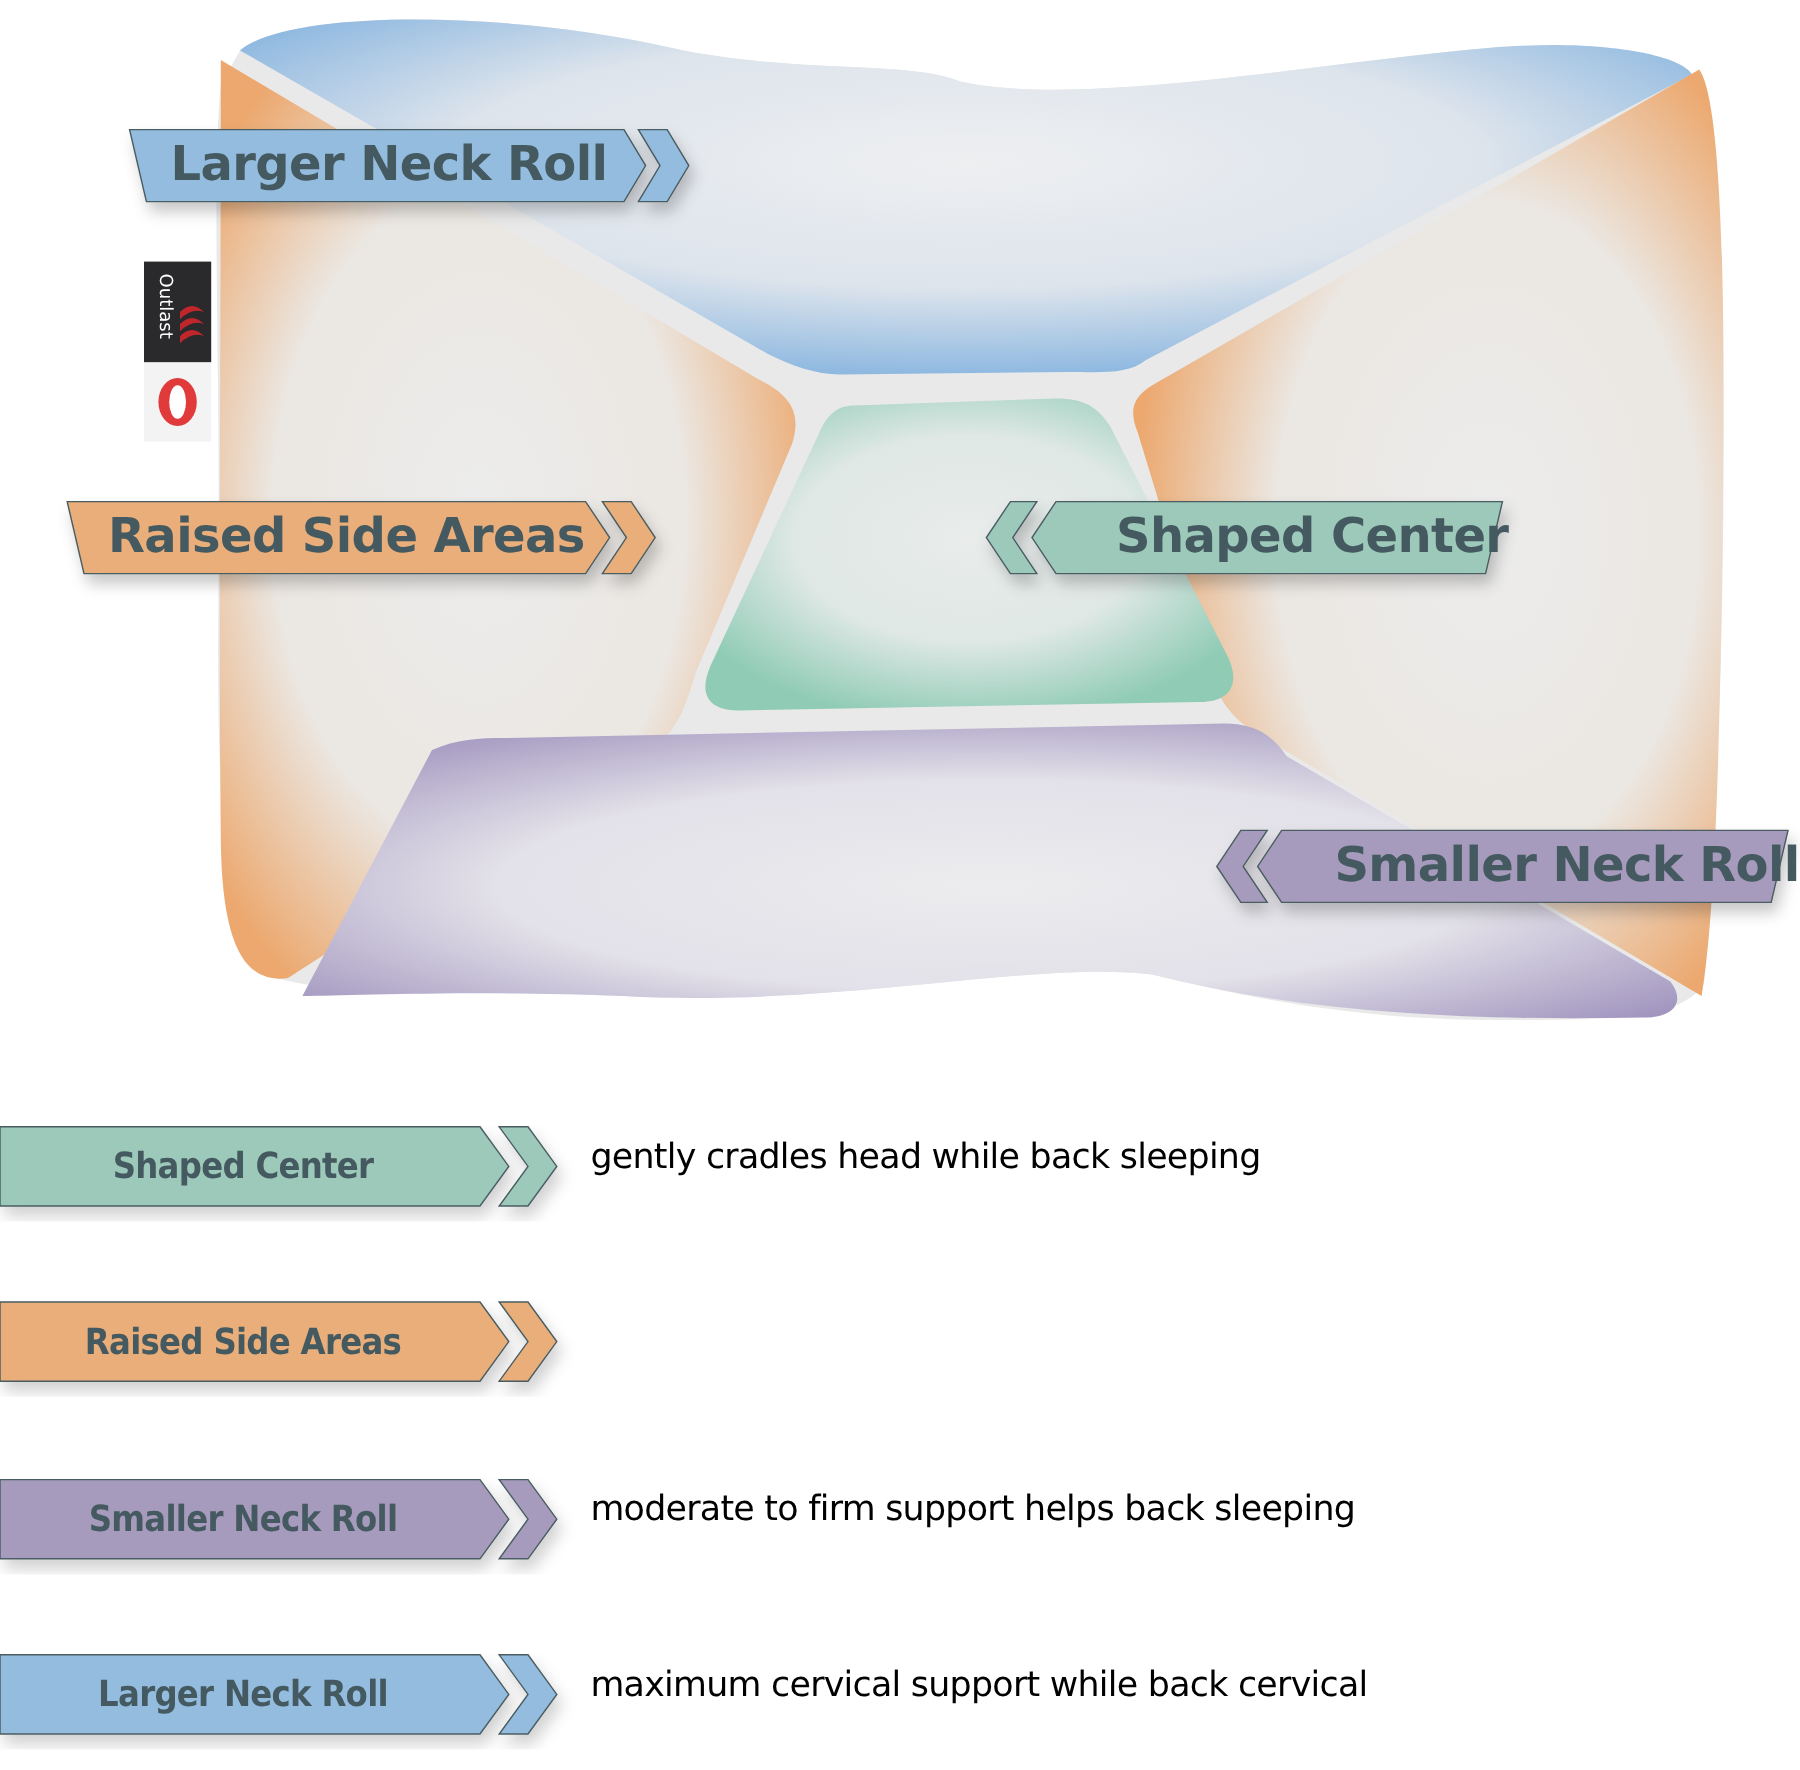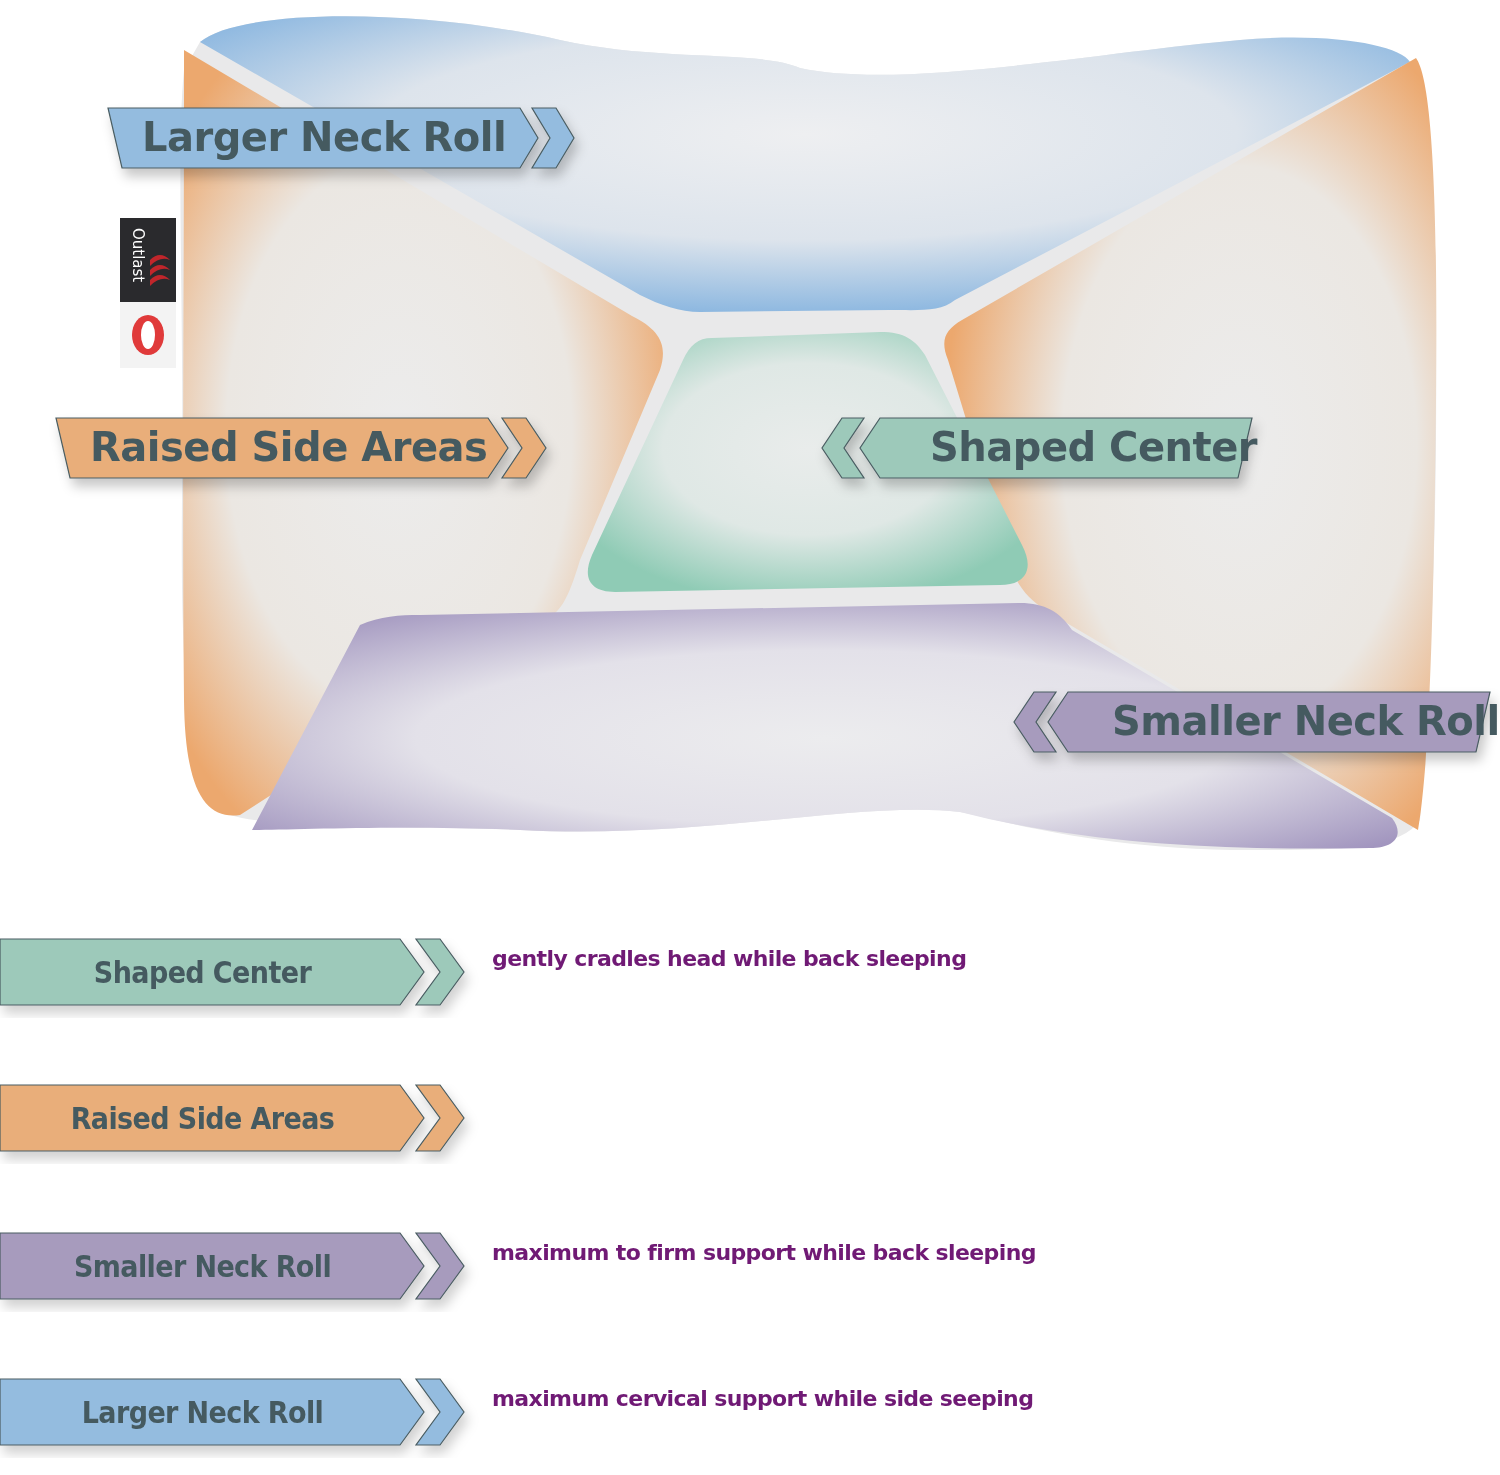--- a/index.html
+++ b/index.html
@@ -15,21 +15,21 @@
     .legend-row { position: absolute; left: 0; width: 1500px; height: 72px; }
     .legend-label {
       position: absolute; left: 0; top: 0; width: 405px; height: 68px;
       display: flex; align-items: center; justify-content: center;
       color: #455a60; font-weight: bold; font-size: 30px;
       font-family: "DejaVu Sans Condensed", "DejaVu Sans", sans-serif;
       letter-spacing: -0.6px;
     }
     .legend-desc {
       position: absolute; left: 492px; top: 8px;
-      color: #701a75; font-size: 22px; font-weight: bold;
+      color: #000000; font-size: 29px; font-weight: normal;
       font-family: "DejaVu Sans", sans-serif; letter-spacing: -0.6px;
       white-space: nowrap;
     }
     .legend-svg { position: absolute; left: 0; top: 0; }
   </style>
 </head>
 <body>
 
 <div id="stage">
 
@@ -149,32 +149,32 @@
           <filter id="ls3" x="-5%" y="-20%" width="115%" height="160%">
             <feDropShadow dx="4" dy="8" stdDeviation="6" flood-color="#000" flood-opacity="0.18"></feDropShadow>
           </filter>
         </defs>
       <g filter="url(#ls3)">
         <polygon points="0,1 400,1 424,34 400,67 0,67" fill="#a79bbd" stroke="#4a5d62" stroke-width="1.2"></polygon>
         <polygon points="416,1 440,1 464,34 440,67 416,67 440,34" fill="#a79bbd" stroke="#4a5d62" stroke-width="1.2"></polygon>
       </g>
     </svg>
     <div class="legend-label">Smaller Neck Roll</div>
-    <div class="legend-desc">maximum to firm support while back sleeping</div>
+    <div class="legend-desc">moderate to firm support helps back sleeping</div>
   </div>
 
   <div class="legend-row" style="top:1378px;">
     <svg class="legend-svg" width="480" height="80">
       <defs>
           <filter id="ls4" x="-5%" y="-20%" width="115%" height="160%">
             <feDropShadow dx="4" dy="8" stdDeviation="6" flood-color="#000" flood-opacity="0.18"></feDropShadow>
           </filter>
         </defs>
       <g filter="url(#ls4)">
         <polygon points="0,1 400,1 424,34 400,67 0,67" fill="#94bcdf" stroke="#4a5d62" stroke-width="1.2"></polygon>
         <polygon points="416,1 440,1 464,34 440,67 416,67 440,34" fill="#94bcdf" stroke="#4a5d62" stroke-width="1.2"></polygon>
       </g>
     </svg>
     <div class="legend-label">Larger Neck Roll</div>
-    <div class="legend-desc">maximum cervical support while side seeping</div>
+    <div class="legend-desc">maximum cervical support while back cervical</div>
   </div>
 
 </div>
 
 </body></html>

